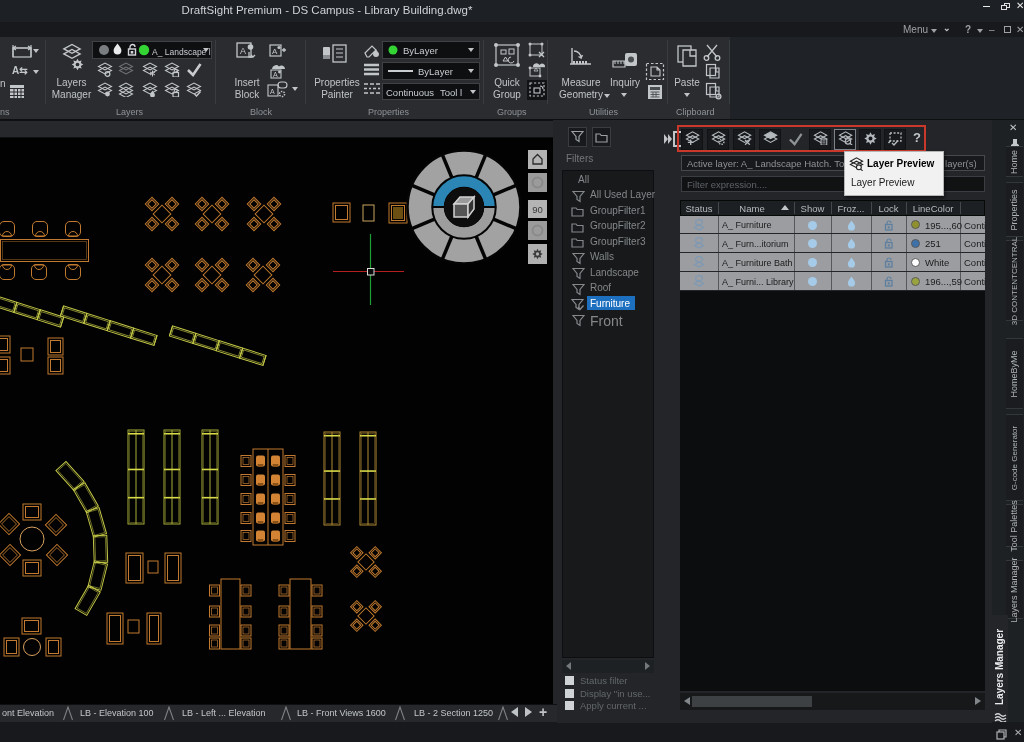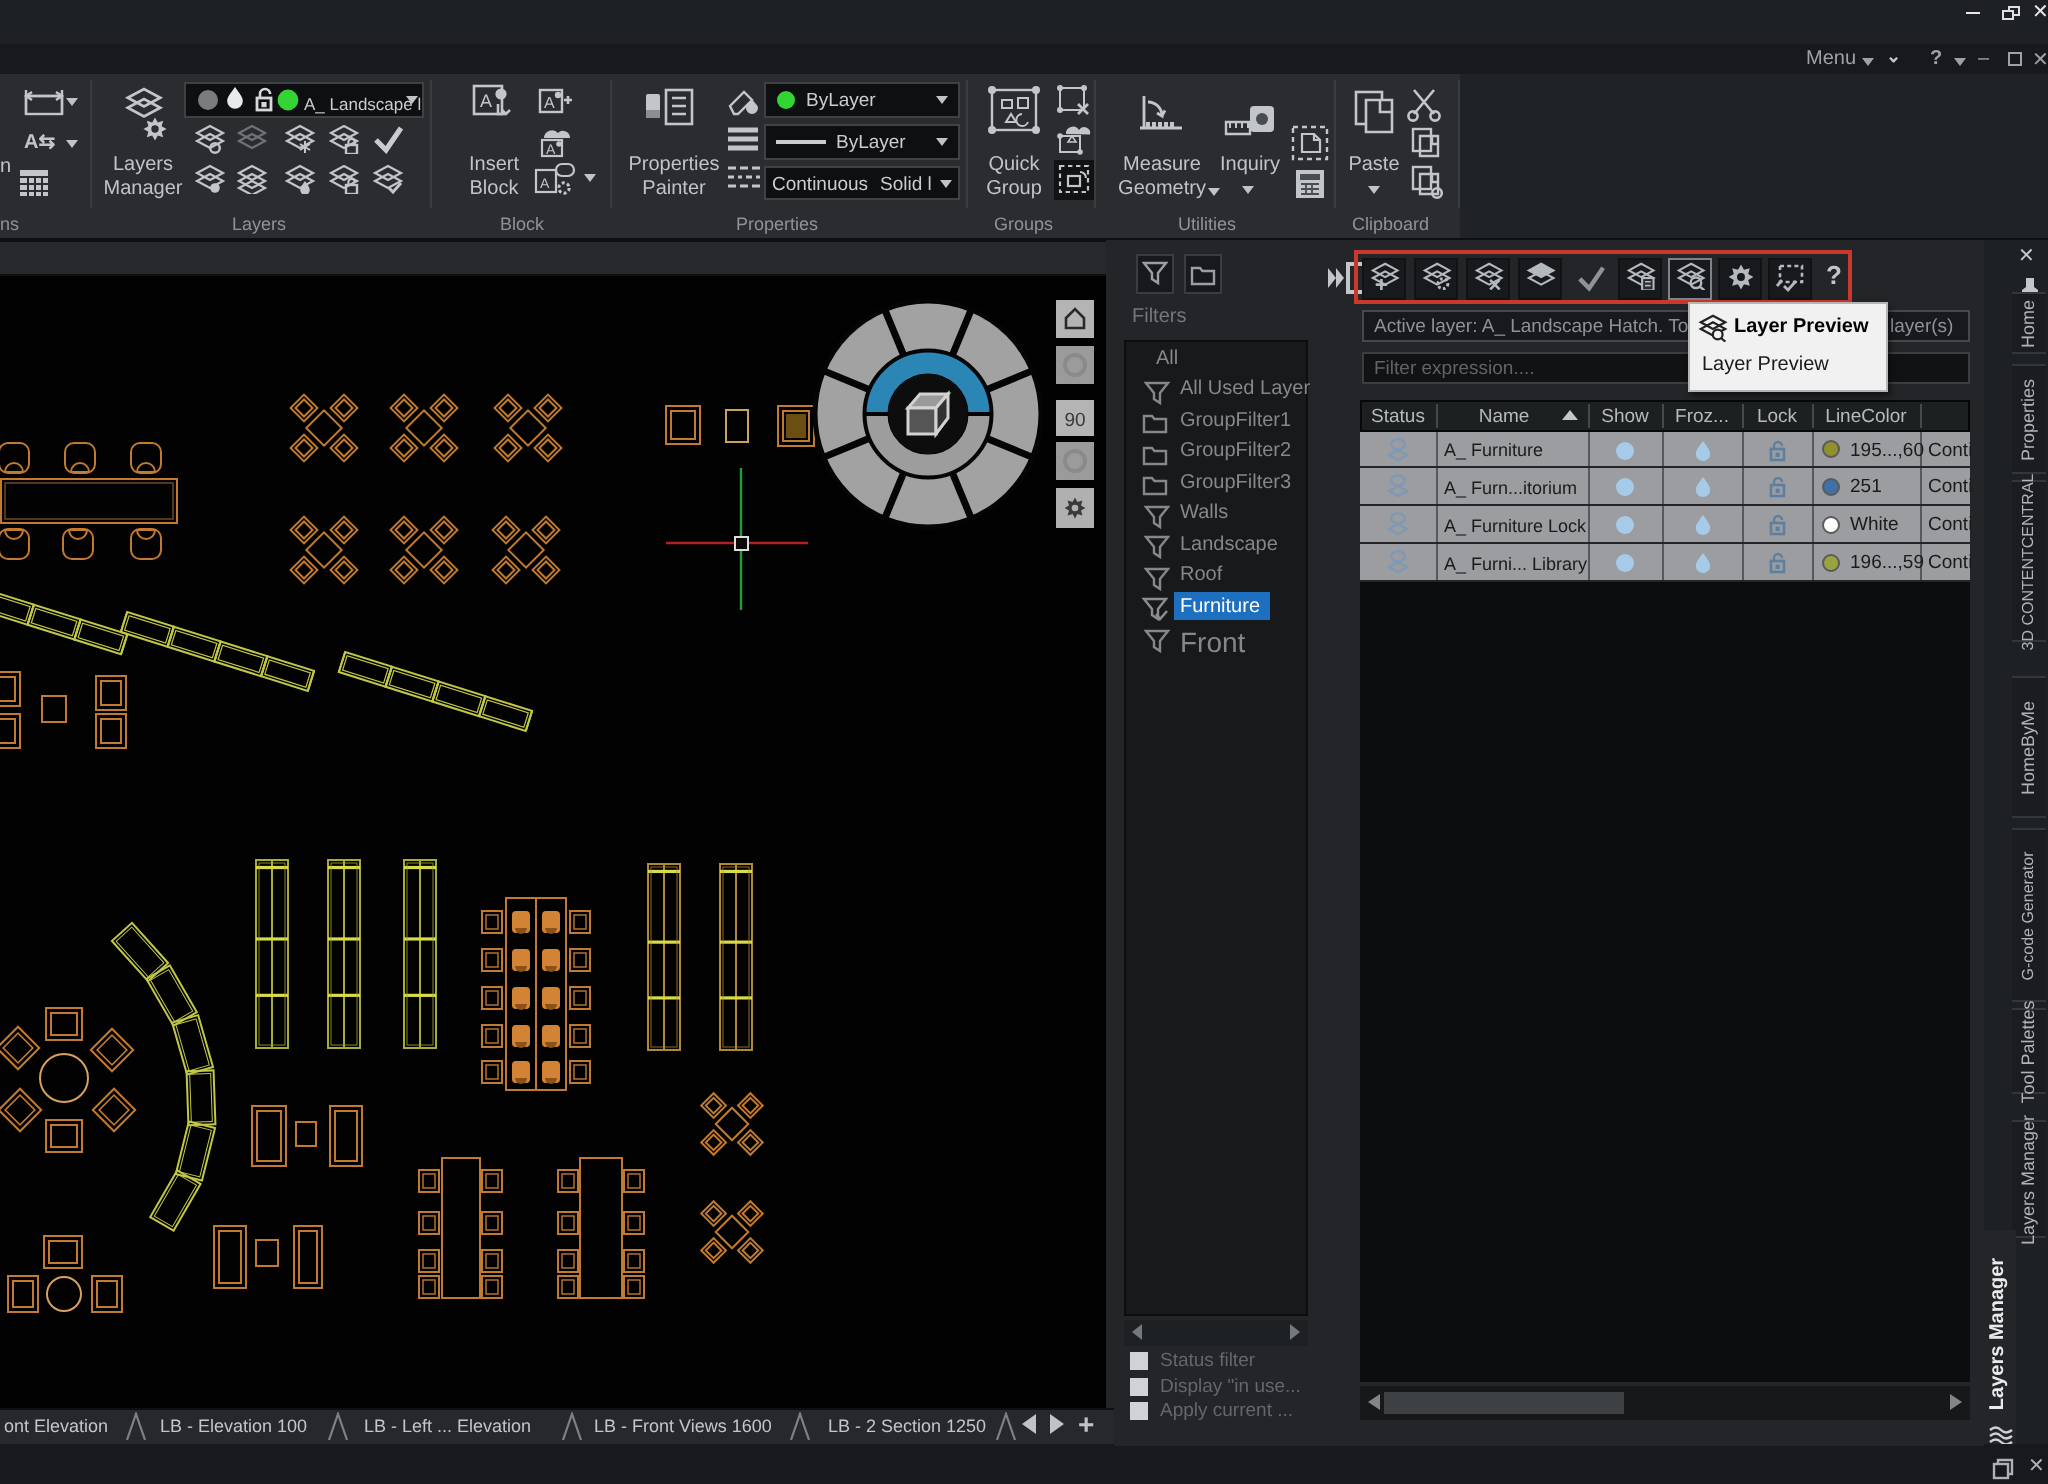--- a/index.html
+++ b/index.html
@@ -9,20 +9,21 @@
 .btntext{position:absolute;color:#c0c4c7;font-size:10px;text-align:center;white-space:nowrap;line-height:11.5px}
 .gsep{position:absolute;top:40px;height:64px;width:1px;background:#3a3d40}
 .dd{position:absolute;background:#0d0f11;border:1px solid #3f4245;color:#c3c7ca;font-size:9.5px}
 .caret{position:absolute;width:0;height:0;border-left:3.5px solid transparent;border-right:3.5px solid transparent;border-top:4px solid #c0c4c7}
 .vtab{position:absolute;width:18px}
 .vtab span{position:absolute;left:50%;top:50%;transform:translate(-50%,-50%) rotate(-90deg);white-space:nowrap;font-size:9px;color:#b0b4b7}
 </style></head><body>
 <div id="root">
 
 <div class="abs" style="left:0;top:0;width:1024px;height:22px;background:#1d2024"></div>
+<div class="abs" style="left:327px;top:4px;transform:translateX(-50%);color:#cfd2d5;font-size:11.5px;white-space:nowrap">DraftSight Premium - DS Campus - Library Building.dwg*</div>
 <div class="abs" style="left:983px;top:5.5px;width:7px;height:1.6px;background:#e8e8e8"></div>
 <div class="abs" style="left:1004px;top:2.5px;width:6px;height:5px;border:1.2px solid #e0e0e0"></div>
 <div class="abs" style="left:1001px;top:4.5px;width:6px;height:5px;border:1.2px solid #e0e0e0;background:#1d2024"></div>
 <div class="abs" style="left:1016px;top:0px;color:#e8e8e8;font-size:10px">✕</div>
 <div class="abs" style="left:0;top:22px;width:1024px;height:15px;background:#17191c"></div>
 <div class="abs" style="left:903px;top:24px;color:#9ea2a5;font-size:10px">Menu</div>
 <div class="caret" style="left:931px;top:29px;border-top-color:#9ea2a5"></div>
 <div class="abs" style="left:943px;top:23px;color:#c3c7ca;font-size:9px;font-weight:bold">⌄</div>
 <div class="abs" style="left:965px;top:24px;color:#9ea2a5;font-size:10px;font-weight:bold">?</div>
 <div class="caret" style="left:977px;top:29px;border-top-color:#9ea2a5"></div>
@@ -177,21 +178,21 @@
       <circle cx="5" cy="5" r="4.5" fill="#35d435"></circle>
     </svg>
 <div class="abs" style="left:403px;top:45px;color:#c9cdd0;font-size:9.5px">ByLayer</div>
 <div class="caret" style="left:468px;top:48px"></div>
 <div class="dd" style="left:382px;top:62px;width:98px;height:18px"></div>
 <div class="abs" style="left:388px;top:70px;width:25px;height:1.5px;background:#c9cdd0"></div>
 <div class="abs" style="left:418px;top:66px;color:#c9cdd0;font-size:9.5px">ByLayer</div>
 <div class="caret" style="left:468px;top:69px"></div>
 <div class="dd" style="left:382px;top:83px;width:98px;height:17px"></div>
 <div class="abs" style="left:386px;top:87px;color:#c9cdd0;font-size:9.5px">Continuous</div>
-<div class="abs" style="left:440px;top:87px;color:#c9cdd0;font-size:9.5px">Solid l</div>
+<div class="abs" style="left:440px;top:87px;color:#c9cdd0;font-size:9.5px">Tool l</div>
 <div class="caret" style="left:470px;top:90px"></div>
 <div class="lbl" style="left:368px;top:107px">Properties</div>
 <svg class="abs" style="left:493px;top:42px" width="30" height="28" viewBox="0 0 30 28">
 <rect x="3" y="3" width="22" height="20" fill="none" stroke="#c2c6c9" stroke-width="1.2"></rect>
 <circle cx="3" cy="3" r="2" fill="#c2c6c9"></circle>
       <circle cx="25" cy="3" r="2" fill="#c2c6c9"></circle>
       <circle cx="3" cy="23" r="2" fill="#c2c6c9"></circle>
       <circle cx="25" cy="23" r="2" fill="#c2c6c9"></circle>
 <rect x="8" y="8" width="5" height="4" fill="none" stroke="#c2c6c9"></rect>
       <rect x="16" y="7" width="5" height="5" fill="none" stroke="#c2c6c9"></rect>
@@ -784,21 +785,21 @@
 <div class="abs" style="left:718px;top:253.3px;width:1px;height:17.9px;background:#55585c"></div>
 <div class="abs" style="left:794px;top:253.3px;width:1px;height:17.9px;background:#55585c"></div>
 <div class="abs" style="left:831px;top:253.3px;width:1px;height:17.9px;background:#55585c"></div>
 <div class="abs" style="left:871px;top:253.3px;width:1px;height:17.9px;background:#55585c"></div>
 <div class="abs" style="left:906px;top:253.3px;width:1px;height:17.9px;background:#55585c"></div>
 <div class="abs" style="left:960px;top:253.3px;width:1px;height:17.9px;background:#55585c"></div>
 <svg class="abs" style="left:692px;top:256.3px" width="14" height="13" viewBox="0 0 14 13">
 <ellipse cx="7" cy="3.2" rx="3.4" ry="2.6" fill="none" stroke="#7d99b5" stroke-width="1.2"></ellipse>
 <path d="M2.5 8.5 7 6 11.5 8.5 7 11 Z" fill="none" stroke="#7d99b5" stroke-width="1.2"></path>
     </svg>
-<div class="abs" style="left:722px;top:257.8px;color:#1b1b1b;font-size:9px;white-space:nowrap">A_ Furniture Lock</div>
+<div class="abs" style="left:722px;top:257.8px;color:#1b1b1b;font-size:9px;white-space:nowrap">A_ Furniture Bath</div>
 <div class="abs" style="left:808px;top:258.3px;width:9px;height:9px;border-radius:50%;background:#a6cbe8"></div>
 <svg class="abs" style="left:846px;top:257.3px" width="11" height="12" viewBox="0 0 11 12">
 <path d="M5.5 0.5 c2.3 3.3 3.6 4.6 3.6 6.4 a3.6 3.6 0 0 1 -7.2 0 c0 -1.8 1.3 -3.1 3.6 -6.4 z" fill="#a6cbe8"></path>
     </svg>
 <svg class="abs" style="left:883px;top:257.3px" width="11" height="11" viewBox="0 0 11 11">
 <rect x="2.5" y="4.5" width="6.5" height="5.5" fill="none" stroke="#5f7fa0" stroke-width="1.3"></rect>
 <path d="M4 4.5 V3 a2 2 0 0 1 4 0" fill="none" stroke="#5f7fa0" stroke-width="1.2"></path>
 <rect x="4.8" y="6.3" width="2" height="2.2" fill="#5f7fa0"></rect>
     </svg>
 <div class="abs" style="left:911px;top:257.8px;width:9px;height:9px;border-radius:50%;background:#ffffff;border:1px solid #5a5a5a"></div>

